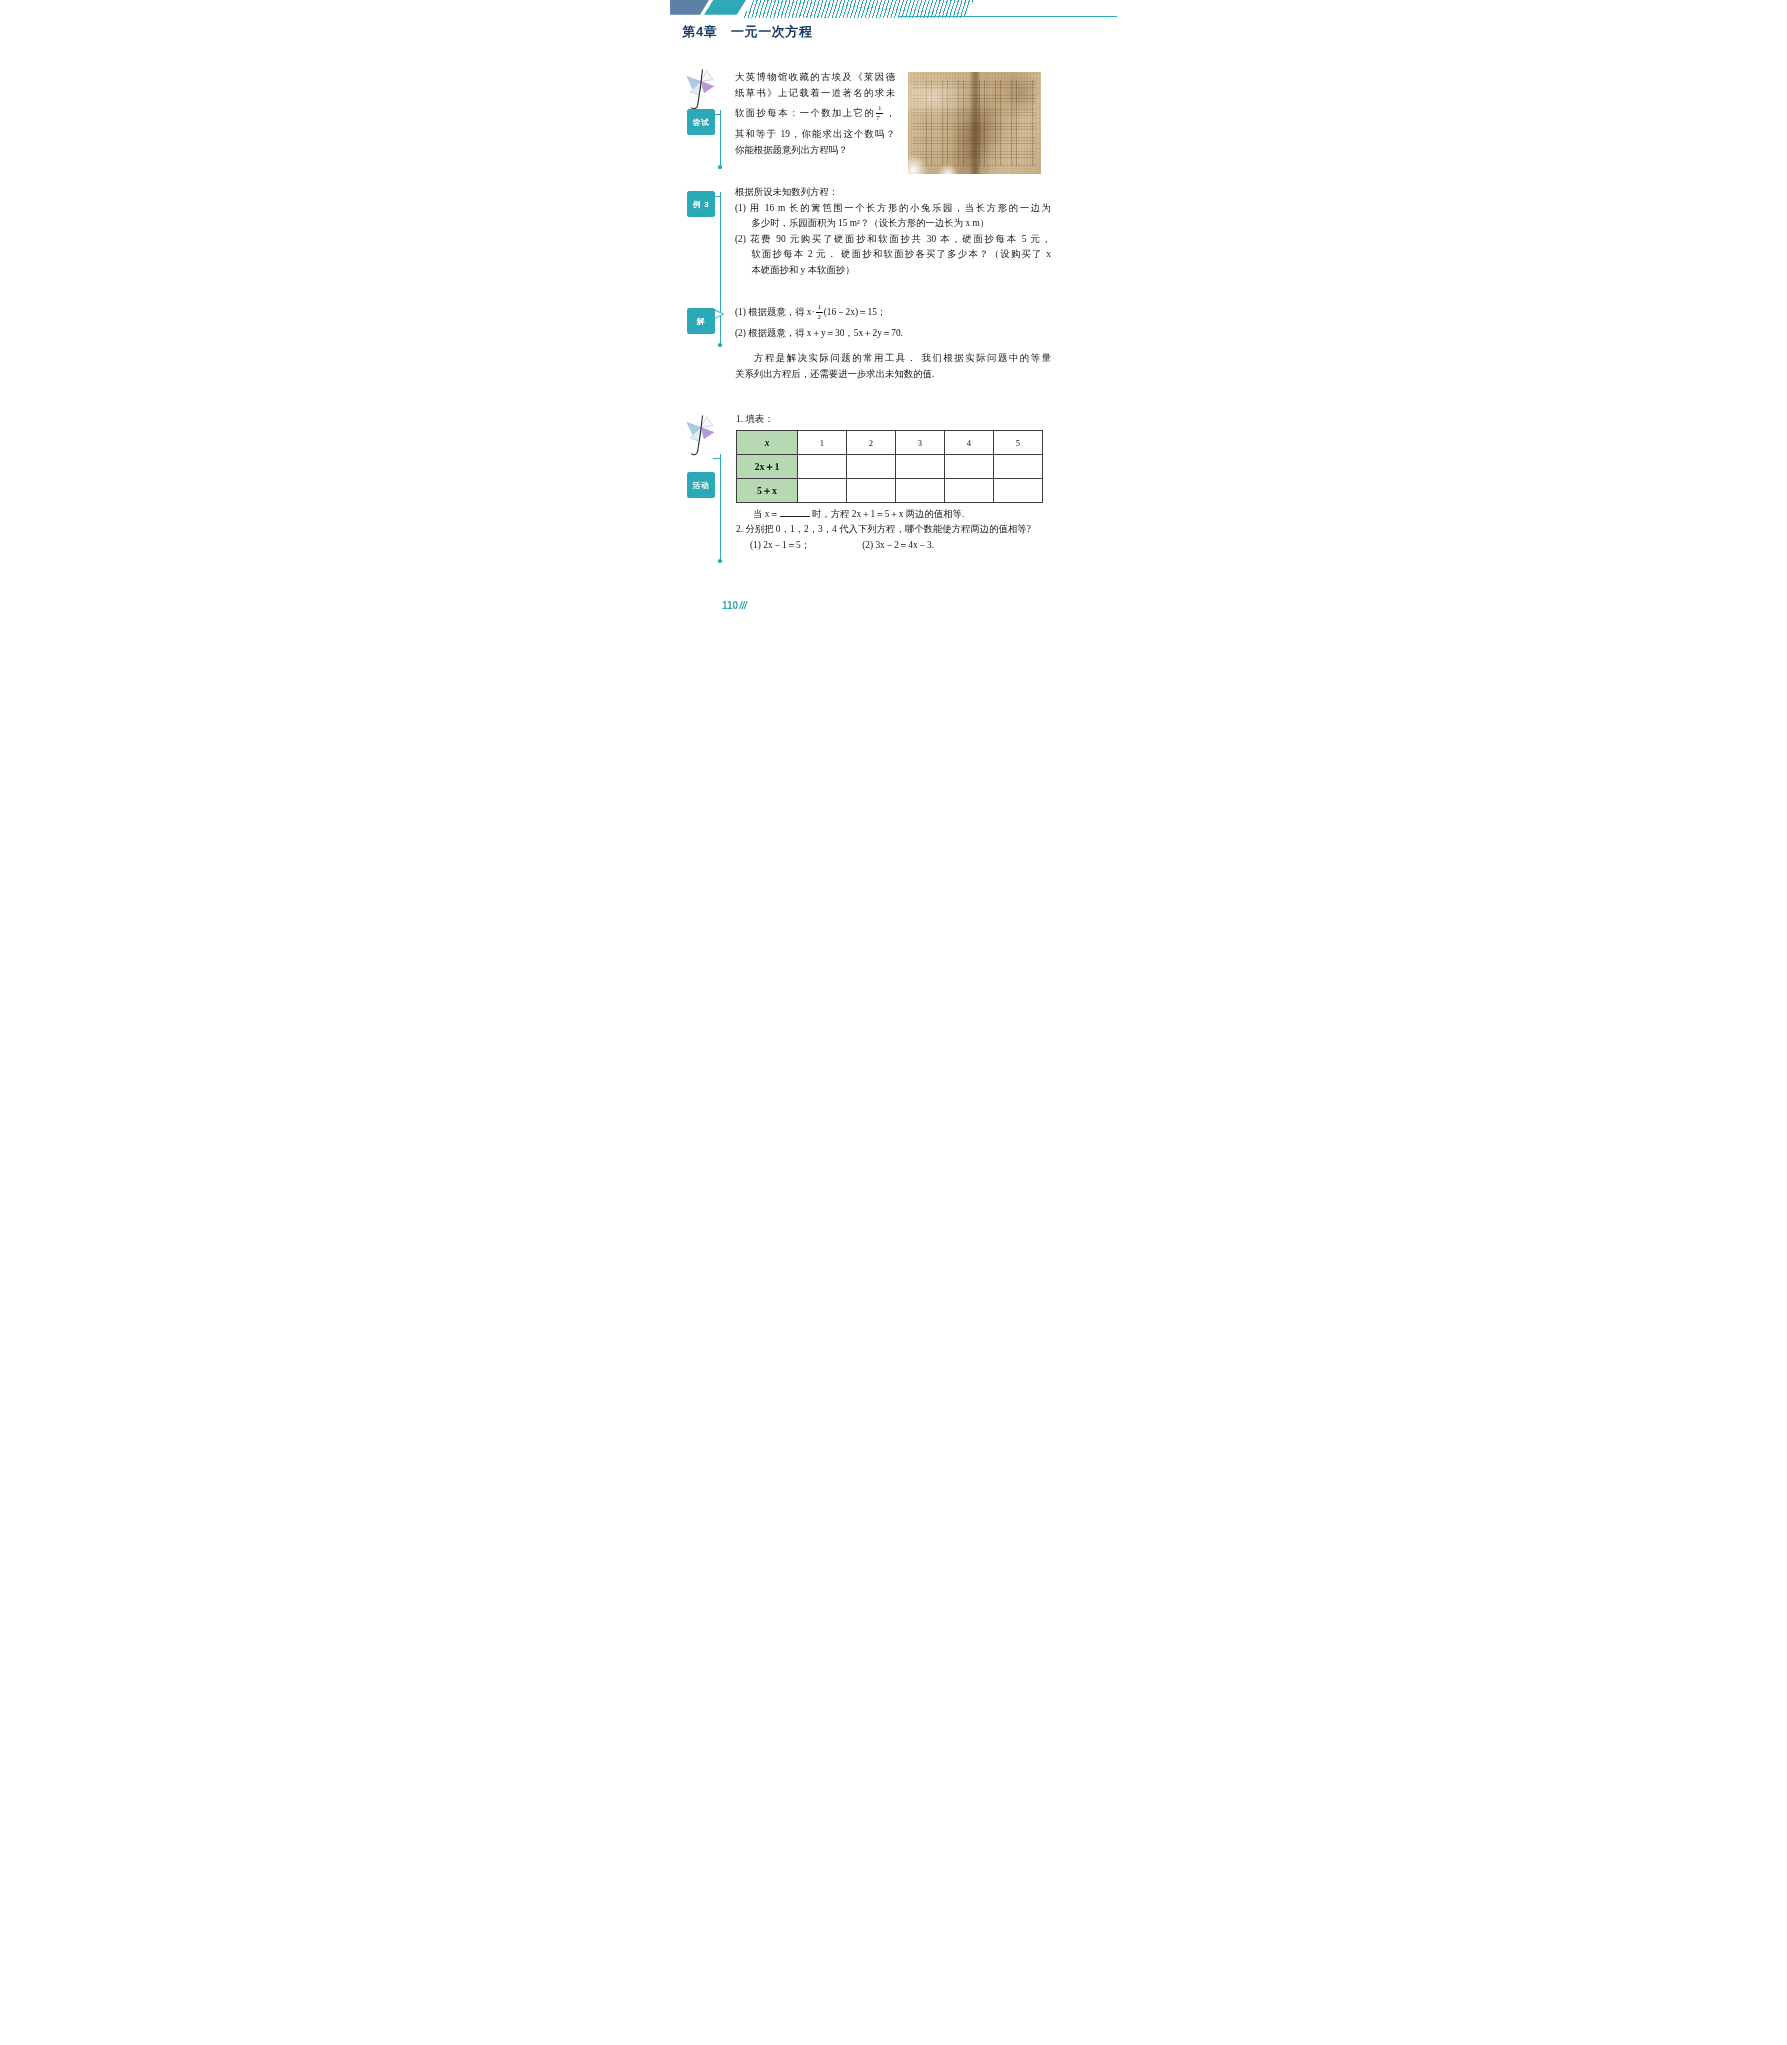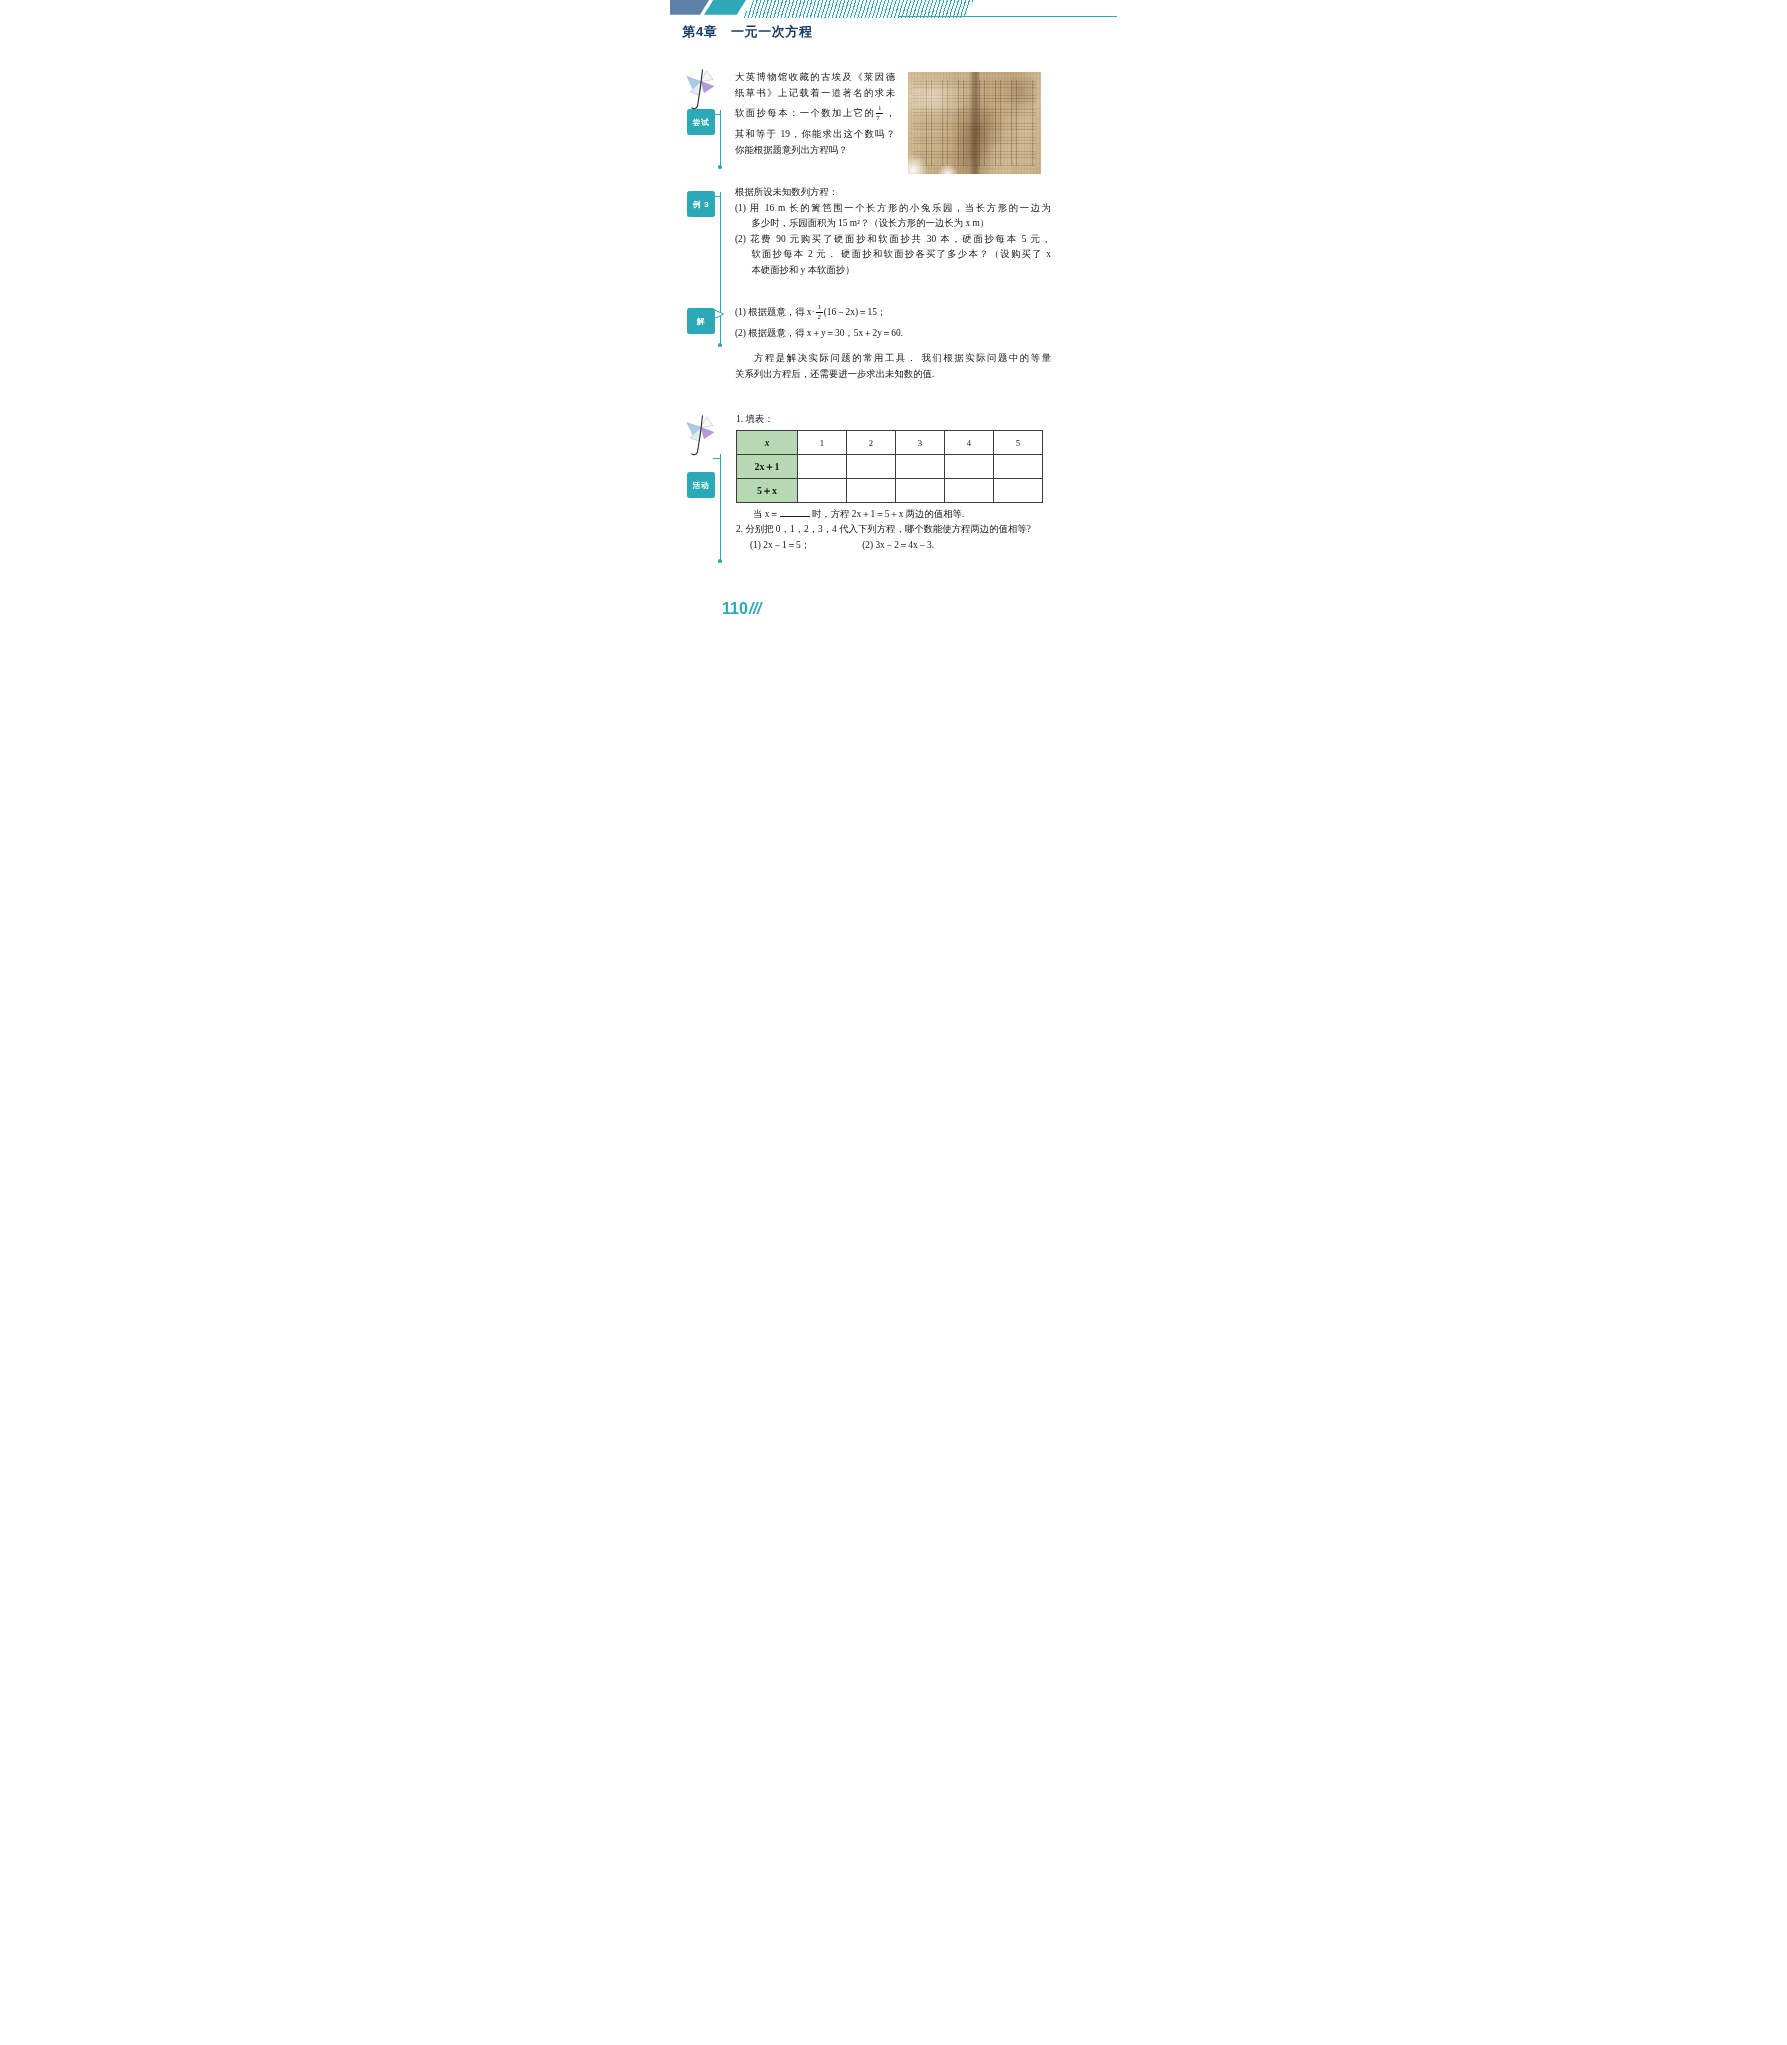--- a/index.html
+++ b/index.html
@@ -69,21 +69,21 @@
                 font-size:8.6px;font-family:"Liberation Serif","DejaVu Serif",serif;}
   .act-table td.green{background:#B6D8B2;font-weight:bold;font-size:10px;}
   .act-table td.xvar{font-style:italic;font-size:9.4px;}
   .blank-sentence{position:absolute;left:83px;top:506px;}
   .blank{display:inline-block;width:30px;border-bottom:0.7px solid #222;height:1.05em;vertical-align:baseline;margin:0 1.6px;}
   .act-label2{position:absolute;left:66px;top:522px;}
   .eq-row{position:absolute;left:80px;top:538px;}
   .eq2{margin-left:52px;}
 
   .pagenum{position:absolute;left:52px;top:600px;color:#2BA9B6;
-           font-family:"Liberation Sans","DejaVu Sans",sans-serif;font-weight:600;font-size:16px;}
+           font-family:"Liberation Sans","DejaVu Sans",sans-serif;font-weight:600;font-size:10px;}
   .pagenum .slashes{font-style:italic;font-weight:bold;letter-spacing:-0.4px;margin-left:1.2px;}
 </style>
 </head>
 <body>
 
 <div class="page">
 
   <div class="banner-seg1"></div>
   <div class="banner-seg2"></div>
   <div class="banner-stripes"></div>
@@ -141,21 +141,21 @@
     <div class="tline indent1">多少时，乐园面积为 15 m²？（设长方形的一边长为 x m）</div>
     <div class="tline jl">(2) 花费 90 元购买了硬面抄和软面抄共 30 本，硬面抄每本 5 元，</div>
     <div class="tline jl indent1">软面抄每本 2 元． 硬面抄和软面抄各买了多少本？（设购买了 x</div>
     <div class="tline indent1">本硬面抄和 y 本软面抄）</div>
   </div>
 
   <div class="solution-text">
     <div class="tline frac-line">
       <span>(1) 根据题意，得 x·</span><span class="frac"><span class="fn">1</span><span class="fd">2</span></span><span>(16－2x)＝15；</span>
     </div>
-    <div class="tline" style="margin-top:1.6px">(2) 根据题意，得 x＋y＝30，5x＋2y＝60.</div>
+    <div class="tline" style="margin-top:1.6px">(2) 根据题意，得 x＋y＝30，5x＋2y＝70.</div>
   </div>
 
   <div class="para">
     <div class="tline jl para-indent">方程是解决实际问题的常用工具． 我们根据实际问题中的等量</div>
     <div class="tline">关系列出方程后，还需要进一步求出未知数的值.</div>
   </div>
 
   <svg class="kite" style="left:12.3px;top:414px" width="36" height="43" viewBox="0 0 88 104">
     <polygon points="12,20 46,32 26,50" fill="#A9CBE9" stroke="#8FA6BC" stroke-width="1"></polygon>
     <polygon points="46,32 60,6 76,28" fill="#F5F7FA" stroke="#9AA7B5" stroke-width="1"></polygon>

